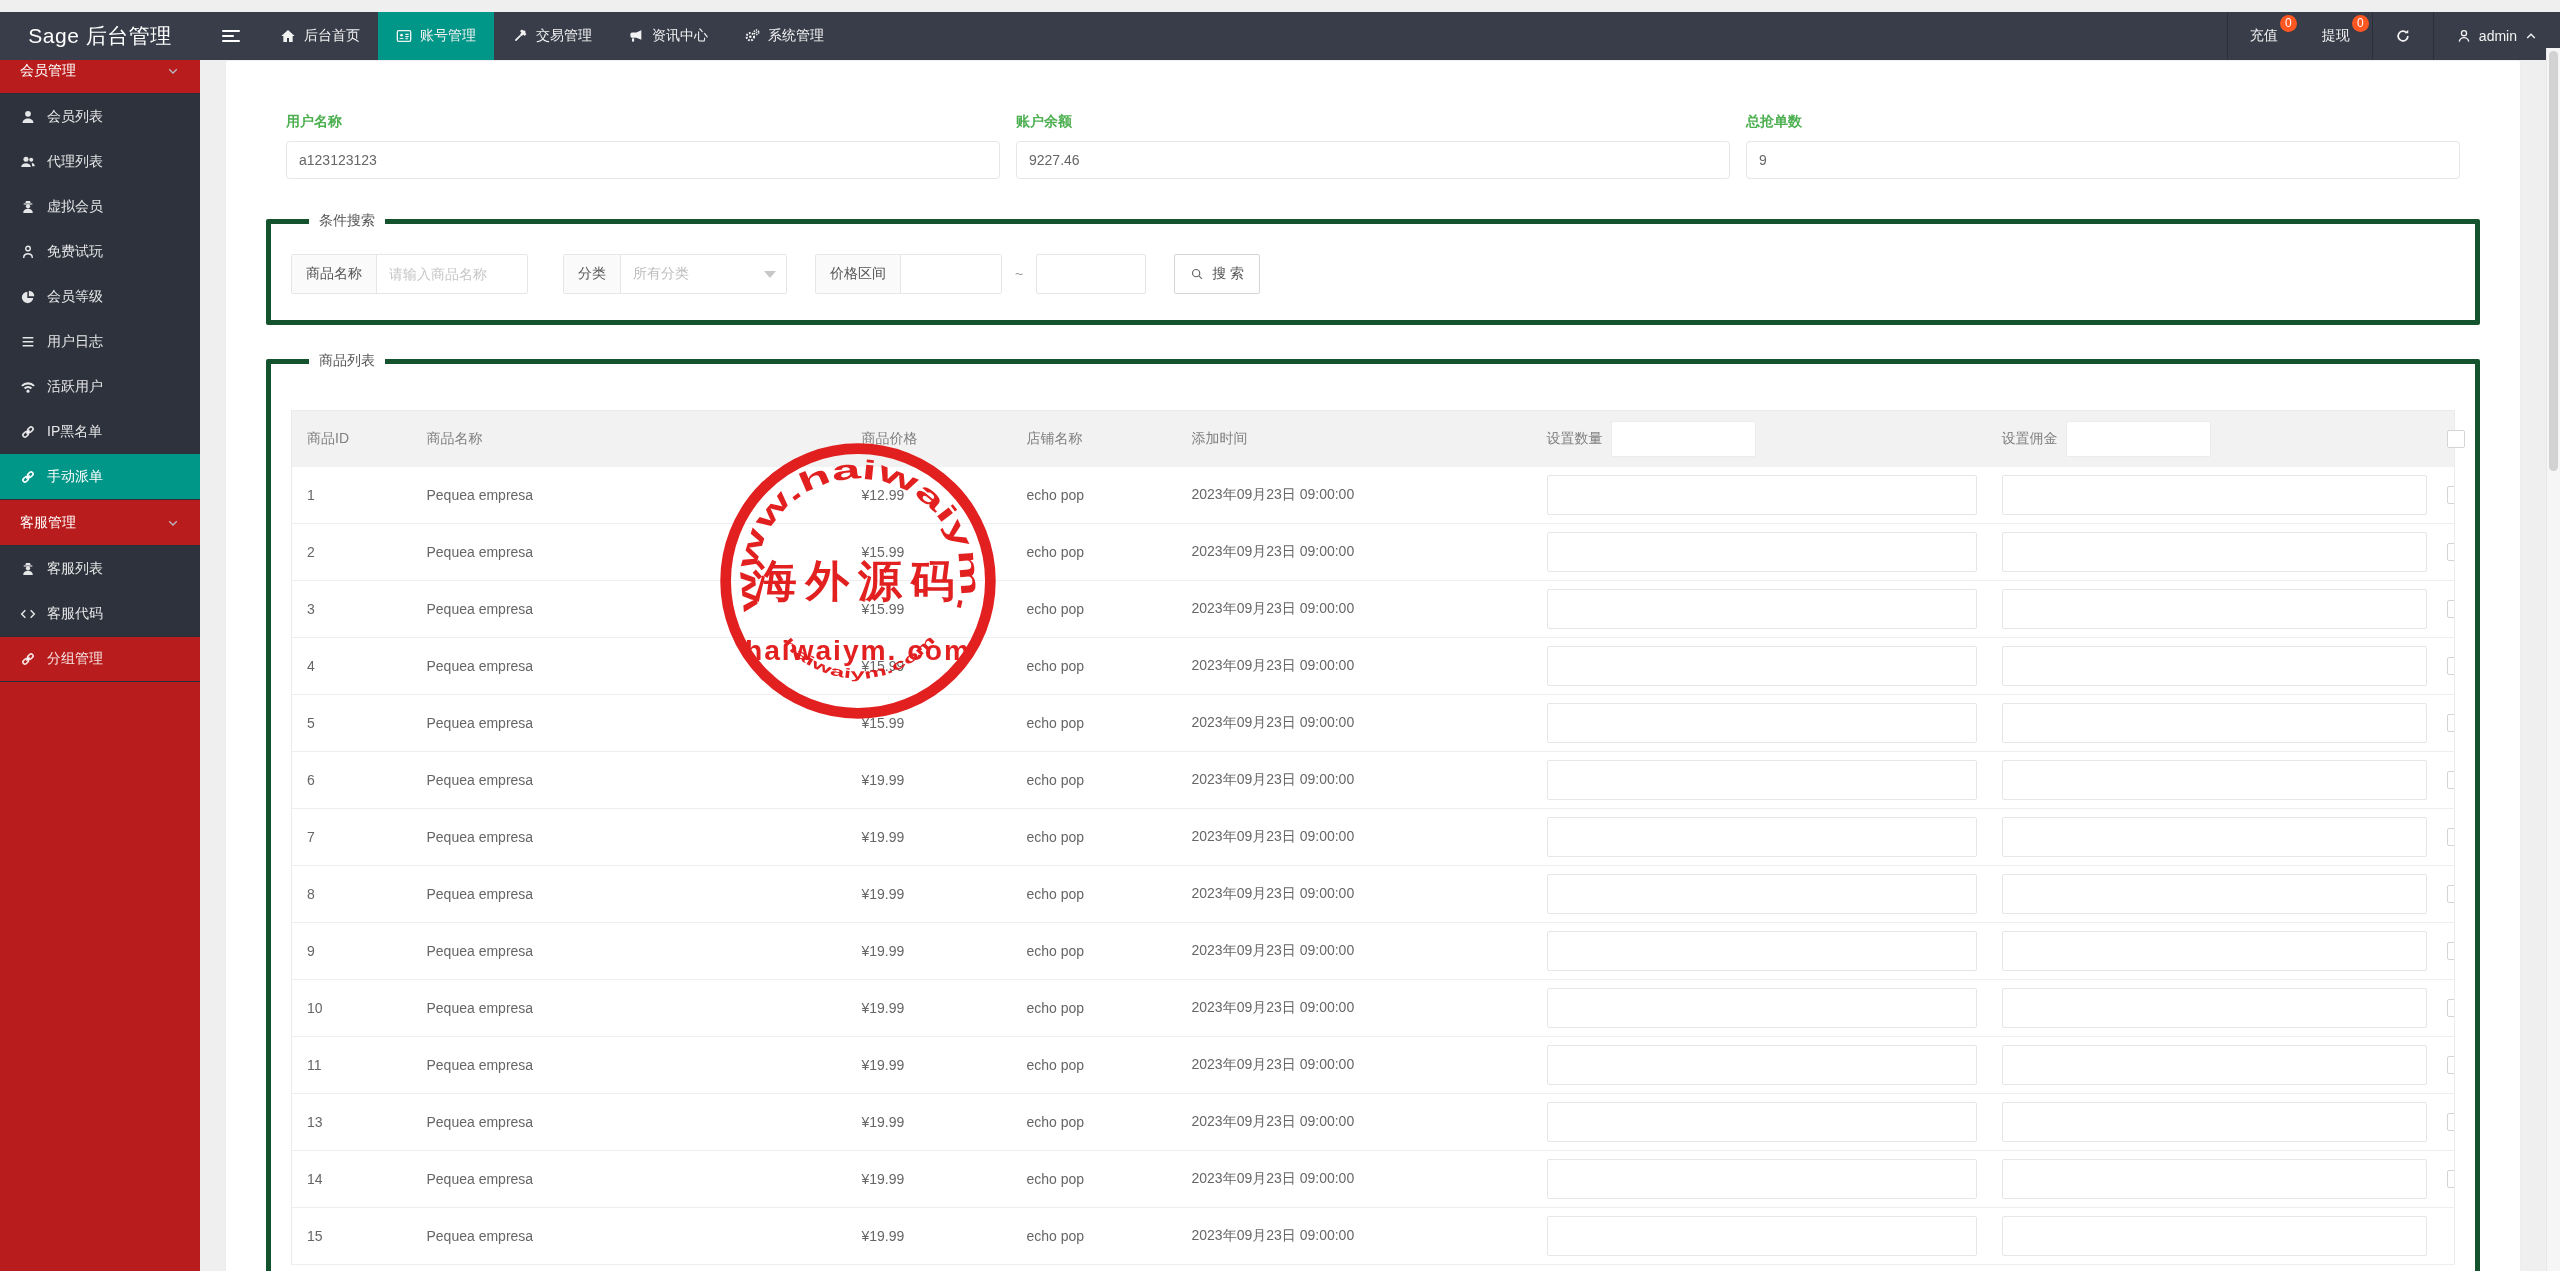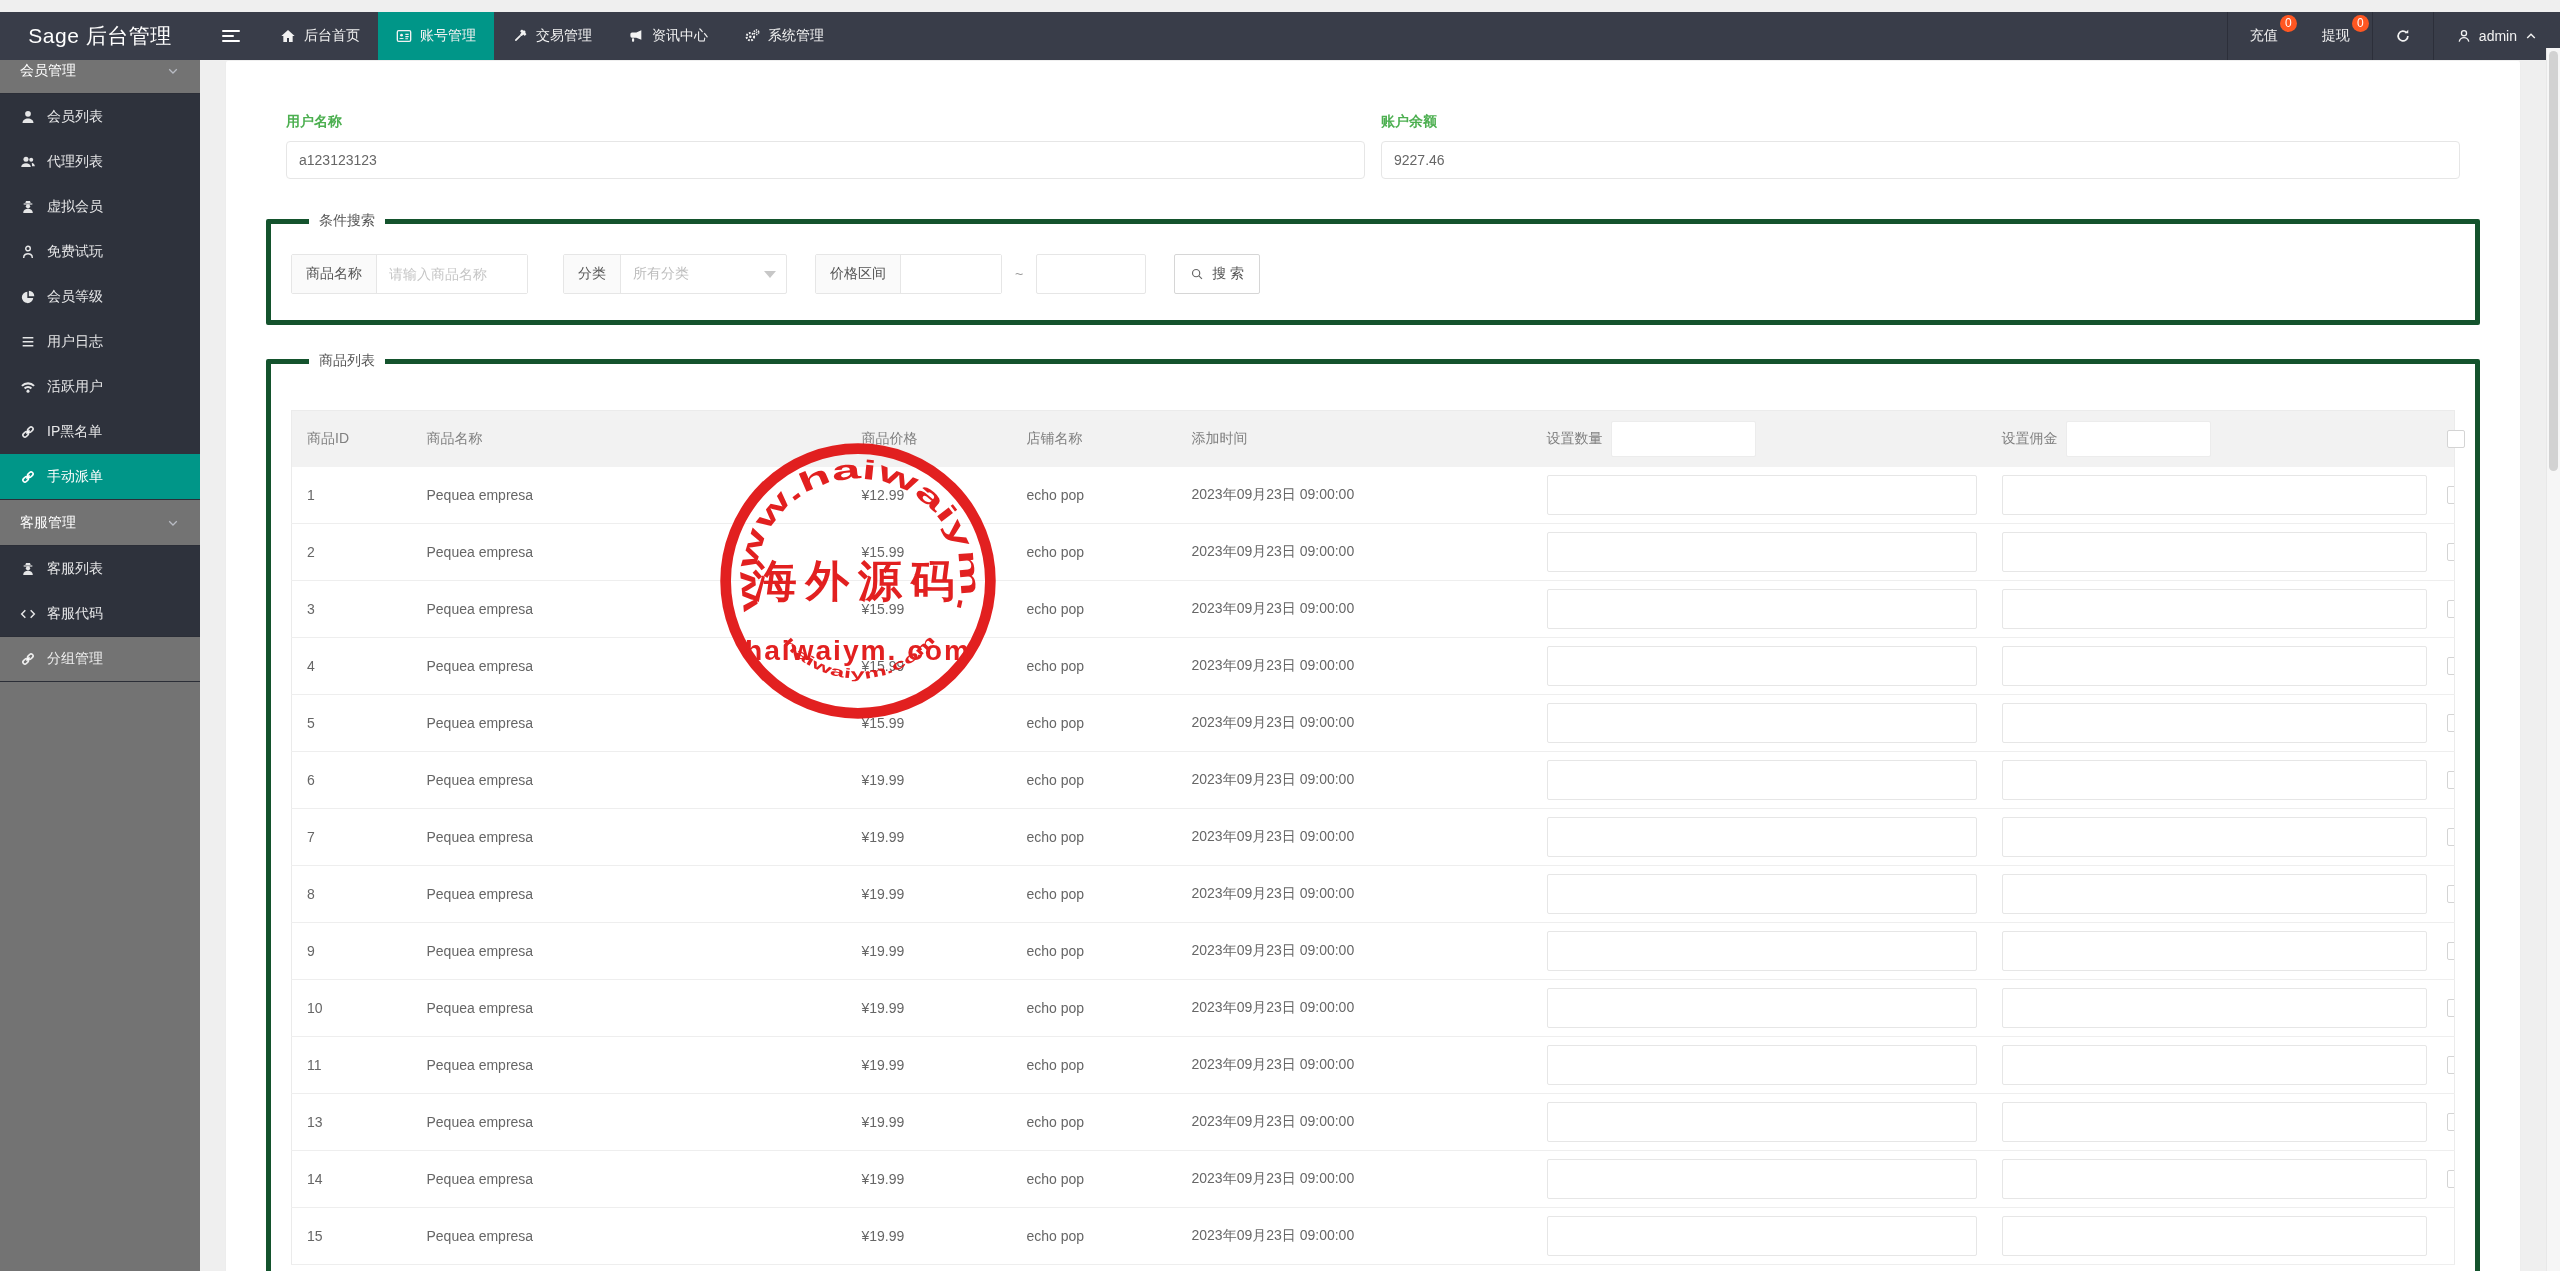--- a/index.html
+++ b/index.html
@@ -26,21 +26,21 @@
   .header-right { margin-left:auto; display:flex; align-items:stretch; }
   .hr-item { position:relative; display:flex; align-items:center; gap:7px; padding:0 22px;
     color:#f2f2f2; font-size:14px; cursor:pointer; white-space:nowrap; }
   .sep { border-left:1px solid #2c2f3a; }
   .badge { position:absolute; top:3px; right:3px; background:#ff5722; color:#fff;
     font-size:12px; min-width:17px; height:17px; line-height:17px; border-radius:9px;
     text-align:center; padding:0 4px; }
 
   
   .sidebar { position:absolute; top:48px; left:0; bottom:0; width:200px;
-    background:#737373; z-index:20; }
+    background:#b91c1c; z-index:20; }
   .side-item { height:45px; display:flex; align-items:center; gap:11px; padding:0 20px;
     color:rgba(255,255,255,.88); font-size:14px; cursor:pointer; white-space:nowrap; }
   .side-group { justify-content:space-between; border-bottom:1px solid #2b2e37; height:46px; }
   .side-group .glabel { color:#fff; }
   .side-children { background:#2e323c; border-bottom:1px solid #2b2e37; }
   .side-item.active { background:#009688; color:#fff; }
   .side-end { border-bottom:1px solid #2b2e37; }
   .chev { width:14px; height:14px; color:#b9bcc4; }
 
   
@@ -359,20 +359,24 @@
   <div class="card">
 
     <div class="acct-form">
       <div class="form-col">
         <div class="form-label">用户名称</div>
         <input class="text-input" value="a123123123" style="">
       </div>
       <div class="form-col">
         <div class="form-label">账户余额</div>
         <input class="text-input" value="9227.46" style="">
+      </div>
+      <div class="form-col">
+        <div class="form-label">总抢单数</div>
+        <input class="text-input" value="9" style="">
       </div>
     </div>
 
     <fieldset class="lay-field fs-search">
       <legend>条件搜索</legend>
       <div class="search-row">
         <div class="igroup ig-name">
           <span class="igroup-label">商品名称</span>
           <input placeholder="请输入商品名称" style="">
         </div>

